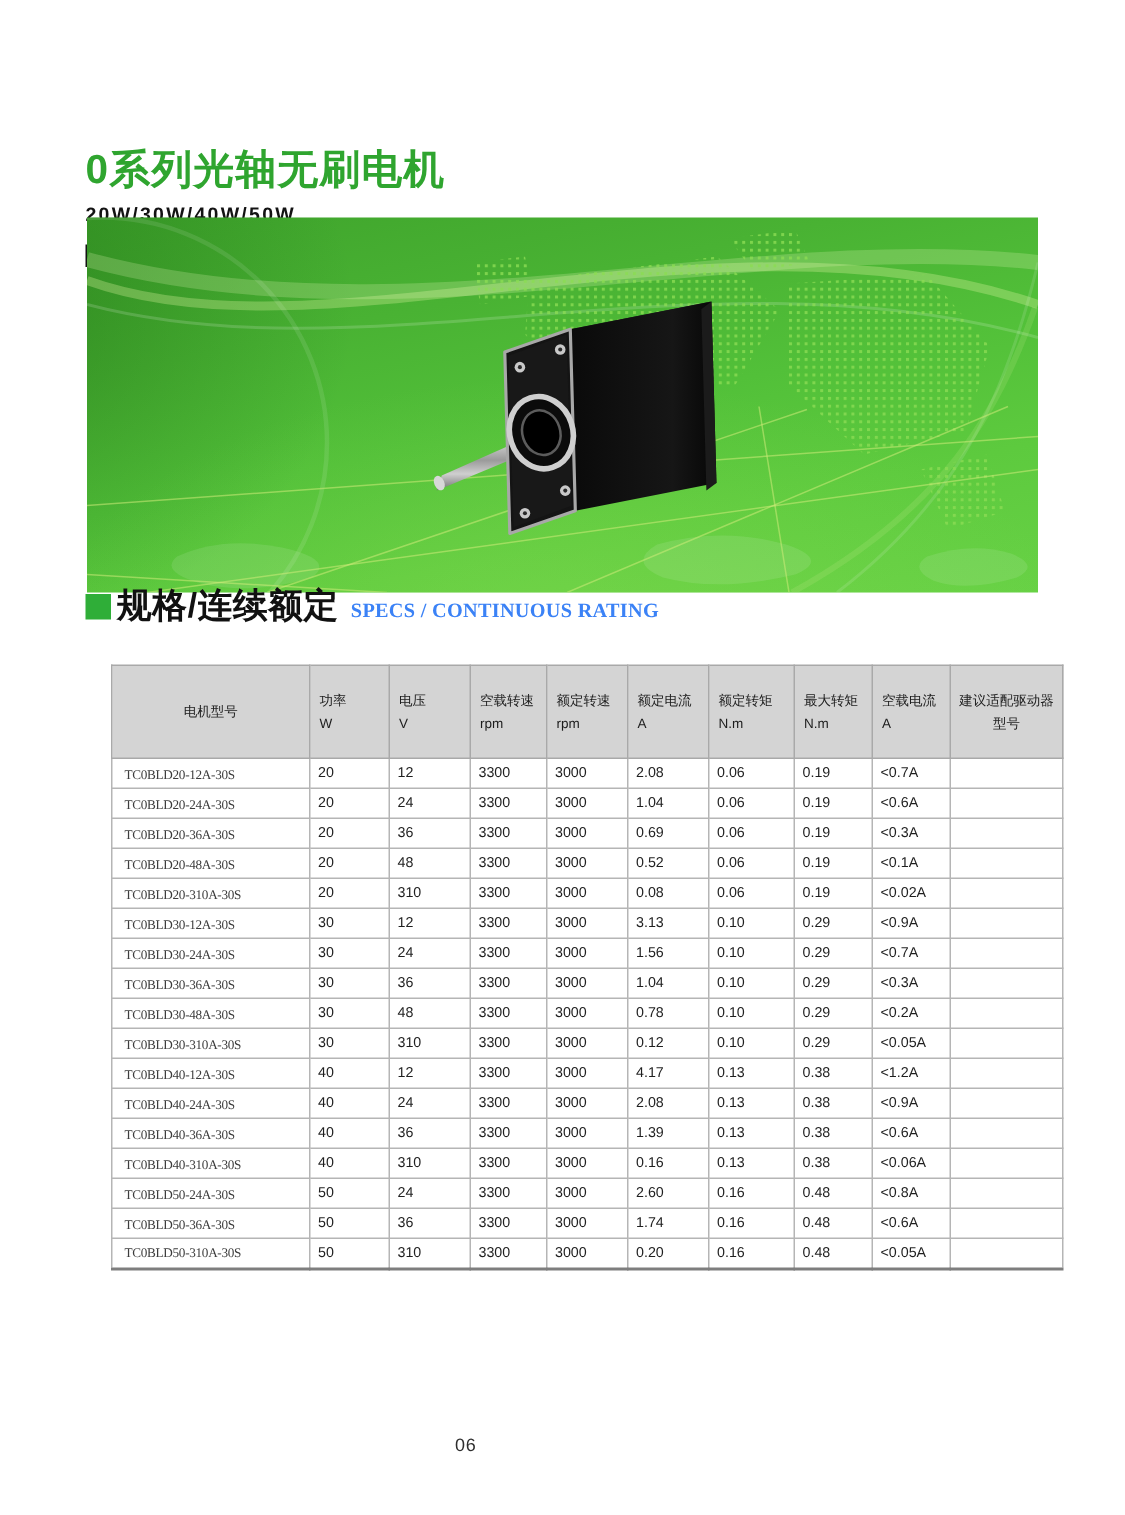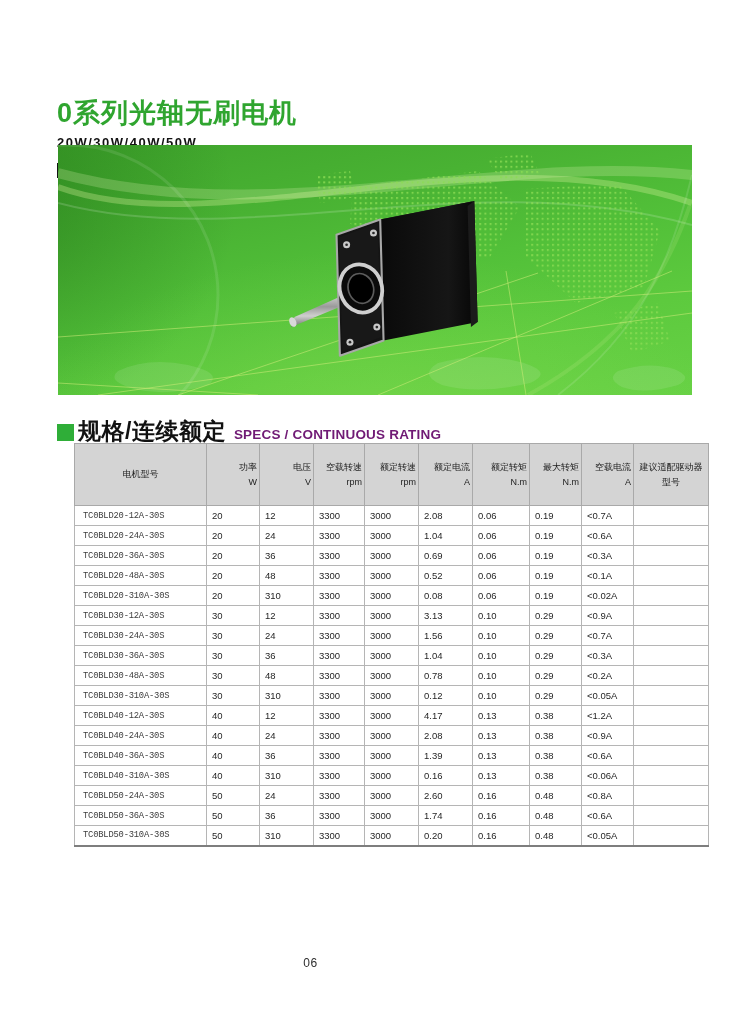--- a/index.html
+++ b/index.html
@@ -18,42 +18,42 @@
   
   .banner {
     position:absolute; left:58px; top:145px; width:634px; height:250px; overflow:hidden;
     background:
       radial-gradient(ellipse 340px 300px at -60px 60px, rgba(22,96,14,0.40), rgba(22,96,14,0) 70%),
       radial-gradient(ellipse 500px 260px at 50% 115%, rgba(148,226,86,0.35), rgba(148,226,86,0) 70%),
       linear-gradient(168deg, #3fa42c 0%, #49b233 28%, #52c039 52%, #5dca3e 74%, #67d145 100%);
   }
   .banner svg { position:absolute; left:0; top:0; }
   
-  .section-hdr { position:absolute; left:57px; top:416px; display:flex; align-items:baseline;justify-content:space-between; }
+  .section-hdr { position:absolute; left:57px; top:388px; display:flex; align-items:baseline;justify-content:space-between; }
   .section-square { width:17px; height:17px; background:#2fae38; align-self:center; margin-right:4px; margin-top:2px; }
   .section-cn { font-size:23px; font-weight:bold; color:#111; letter-spacing:0.5px; }
-  .section-en { font-size:13.5px; font-weight:bold; color:#701a75; margin-left:8px; letter-spacing:0.2px; }
+  .section-en { font-size:13.5px; font-weight:bold; color:#3b82f6; margin-left:8px; letter-spacing:0.2px;font-family:Liberation Serif, serif; }
   
   table.spec {
     position:absolute; left:74px; top:443px; width:634px;
     border-collapse:collapse; table-layout:fixed;
     border:1px solid #8d8d8d; border-bottom:2px solid #7e7e7e;
   }
   table.spec th {
     background:#d4d4d4; border:1px solid #a9a9a9; font-weight:normal;
-    font-size:9px; color:#1c1c1c; text-align:right; vertical-align:middle;
+    font-size:9px; color:#1c1c1c; text-align:left; vertical-align:middle;
     height:62px; padding:2px 2px 2px 6px; line-height:1.6;
   }
   table.spec th.c { text-align:center; padding:2px; }
   table.spec td {
     border:1px solid #b5b5b5; height:20px; font-size:9.5px; color:#1f1f1f;
     padding:0 0 0 5px; vertical-align:middle; background:#fff; white-space:nowrap; overflow:hidden;
   }
   table.spec td.model {
-    font-family:Liberation Mono, monospace; font-size:8.8px; color:#3c3c3c;
+    font-family:Liberation Serif, serif; font-size:8.8px; color:#3c3c3c;
     padding-left:8px; letter-spacing:-0.2px;
   }
   
   .page-num { position:absolute; left:0; top:956px; width:621px; text-align:center;
     font-size:12px; color:#2e2e2e; letter-spacing:0.5px; }
 </style>
 </head>
 <body>
 
 <div class="page">

